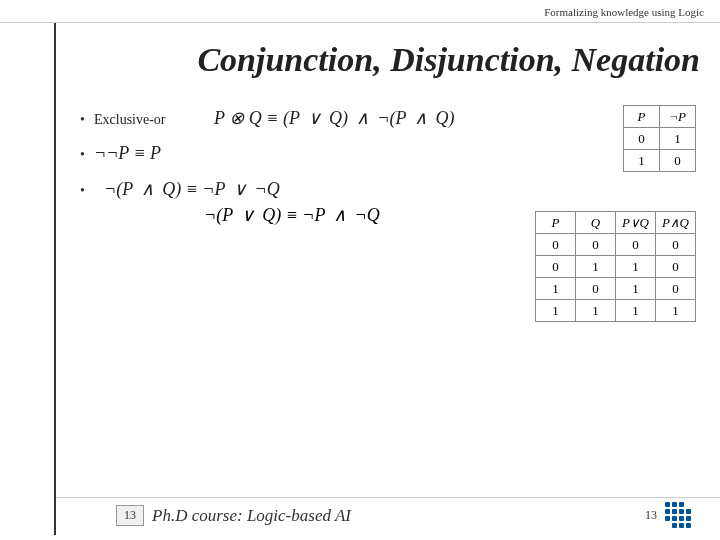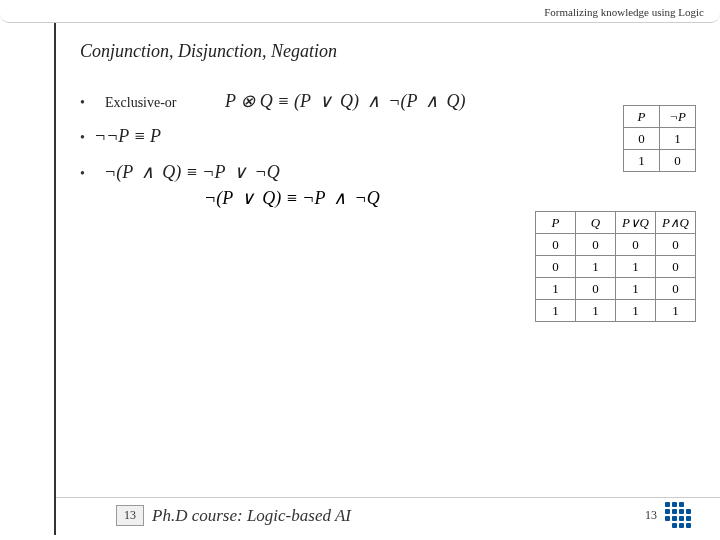--- a/index.html
+++ b/index.html
@@ -12,46 +12,46 @@
       position: relative;
     }
 
     .top-bar {
       width: 100%;
       text-align: right;
       padding: 6px 16px 4px;
       font-size: 11px;
       color: #333;
       border-bottom: 1px solid #ccc;
-      border-radius: 9px;
     }
 
     .main-content {
       display: flex;
       height: calc(540px - 28px);
     }
 
     .left-border {
       width: 56px;
       border-right: 2px solid #333;
       flex-shrink: 0;
     }
 
     .content-area {
       flex: 1;
       padding: 18px 20px 10px 24px;
       position: relative;
     }
 
     .slide-title {
-      font-size: 18px;
-      font-weight: normal;
+      font-size: 34px;
+      font-weight: bold;
       color: #222;
       margin-bottom: 28px;
       font-style: italic;
+      text-align: right;
     }
 
     .bullet-section {
       margin-bottom: 10px;
       display: flex;
       align-items: baseline;
     }
 
     .bullet {
       width: 14px;
@@ -64,21 +64,20 @@
       font-size: 14px;
       color: #222;
       display: flex;
       align-items: baseline;
       gap: 10px;
     }
 
     .bullet-label {
       min-width: 110px;
       font-size: 14px;
-      margin-left: 11px;
     }
 
     .formula {
       font-size: 18px;
       font-style: italic;
     }
 
     
     .table-p-notp {
       position: absolute;

